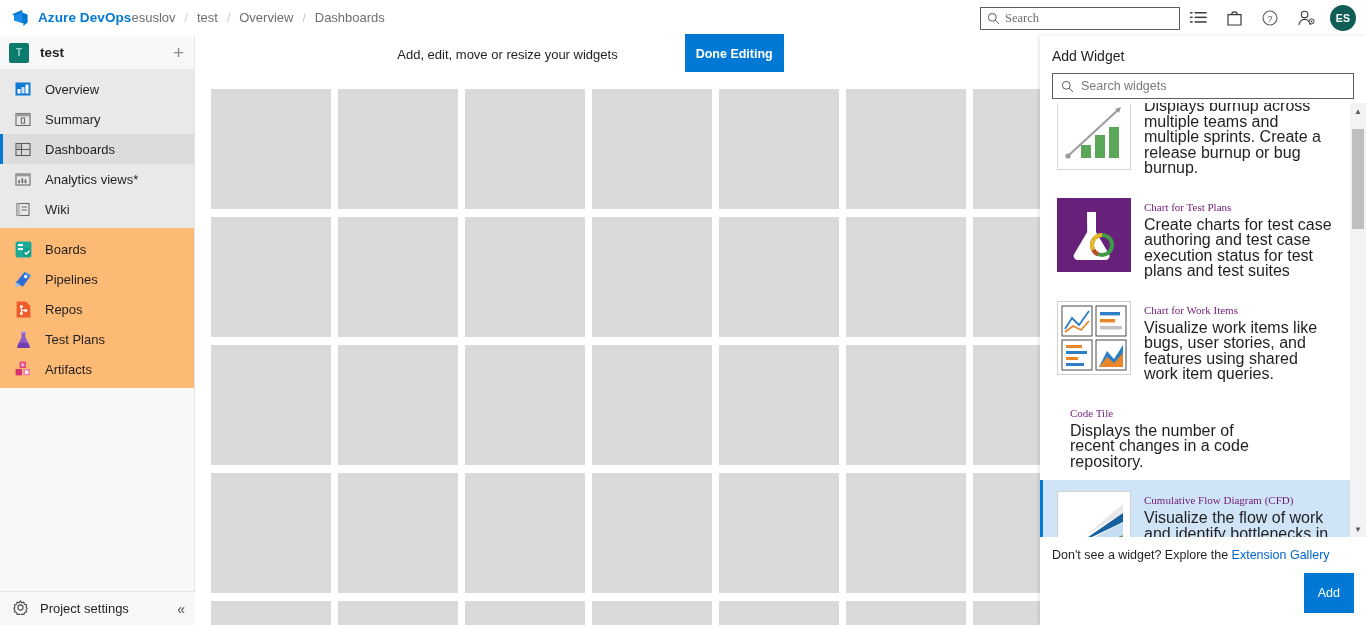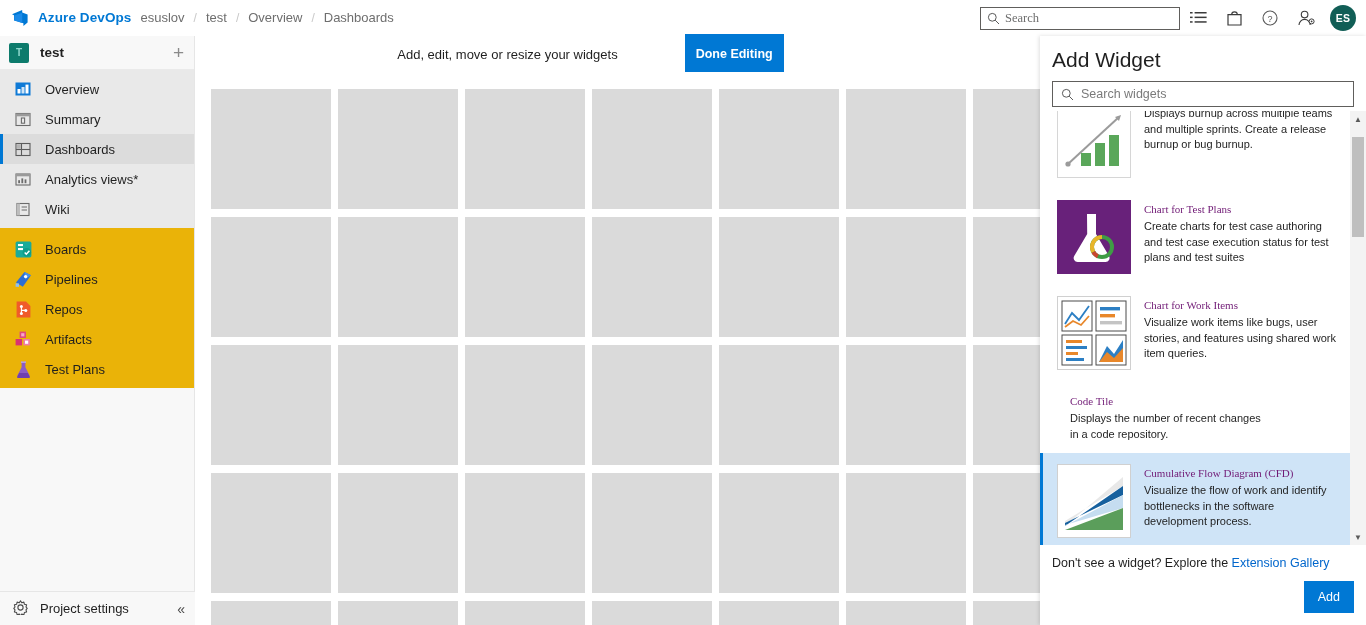--- a/index.html
+++ b/index.html
@@ -15,21 +15,21 @@
   .topbar {
     position: absolute; left: 0; top: 0; width: 1366px; height: 36px;
     background: #ffffff; display: flex; align-items: center;
     border-bottom: 1px solid #ffffff;
   }
   .ado-logo { margin-left: 11px; width: 18px; height: 18px; display: block; }
   .brand {
     margin-left: 9px; font-size: 13.5px; font-weight: bold; color: #0078d4;
     letter-spacing: .1px;
   }
-  .crumbs { display: flex; align-items: flex-end; margin-left: 9px; }
+  .crumbs { display: flex; align-items: flex-end; }
   .crumb { font-size: 13px; color: #6e6e6e; }
   .crumb.org { color: #6e6e6e; }
   .crumb-sep { color: #c8c8c8; margin: 0 9px; font-size: 12px; }
 
   .topbar-right {
     position: absolute; right: 0; top: 0; height: 36px;
     display: flex; align-items: center;
   }
   .global-search {
     position: relative; width: 200px; height: 23px;
@@ -69,21 +69,21 @@
     font-size: 10px; display: flex; align-items: center;
     justify-content: center; border-radius: 2px; font-weight: bold;
   }
   .proj-name { margin-left: 11px; font-size: 13.5px; font-weight: bold; color: #1f1f1f; }
   .proj-plus {
     margin-left: auto; font-size: 19px; color: #8a8a8a; line-height: 1;
     font-weight: 300; cursor: pointer;
   }
 
   .nav-group { background: #e9e9e9; padding: 4px 0; }
-  .nav-group.hubs { background: #eab308; padding-top: 6px; }
+  .nav-group.hubs { background: #fdba74; padding-top: 6px; }
   .nav-item {
     height: 30px; display: flex; align-items: center; padding-left: 13px;
     cursor: pointer; position: relative; font-size: 13px; color: #1f1f1f;
   }
   .nav-item .ico {
     width: 20px; height: 16px; display: flex; align-items: center;
     justify-content: center; flex: 0 0 20px;
   }
   .nav-item .lbl { margin-left: 12px; }
   .nav-item.active { background: #dcdcdc; }
@@ -125,21 +125,21 @@
   .grid-row { display: flex; margin-bottom: 8px; }
   .cell { width: 120px; height: 120px; background: #dadada; margin-right: 7px; }
 
   
   .panel {
     position: absolute; right: 0; top: 36px; width: 326px; height: 589px;
     background: #fff; box-shadow: -1px 0 4px rgba(0,0,0,.13);
     display: flex; flex-direction: column;
   }
   .panel-title {
-    font-size: 21px; color: #1f1f1f; padding: 12px 0 9px 12px; font-weight: normal;
+    font-size: 14px; color: #1f1f1f; padding: 12px 0 9px 12px; font-weight: normal;
   }
   .panel-search {
     margin: 0 12px 0 12px; height: 26px; border: 1px solid #605e5c;
     display: flex; align-items: center; background: #fff; flex: 0 0 auto;
   }
   .panel-search .mag { margin-left: 8px; }
   .ps-input {
     border: 0; outline: none; font-family: "Liberation Sans", sans-serif;
     font-size: 12.5px; color: #323130; margin-left: 7px; width: 250px;
   }
@@ -148,21 +148,21 @@
   .wlist-wrap { position: relative; flex: 1 1 auto; overflow: hidden; margin-top: 4px; }
   .wlist { position: absolute; left: 0; top: 0; width: 310px; }
   .witem {
     display: flex; padding: 11px 10px 11px 14px; cursor: pointer;
     position: relative; border-left: 3px solid transparent;
   }
   .witem.selected { background: #cfe4f7; border-left-color: #0078d4; }
   .wthumb { width: 74px; height: 74px; flex: 0 0 74px; }
   .wbody { margin-left: 13px; padding-top: 1px; }
   .wtitle { font-size: 11px; color: #701a75; line-height: 17px; font-family: Liberation Serif, serif; }
-  .wdesc { font-size: 11px; color: #1f1f1f; line-height: 15.5px; margin-top: 1px; width: 192px; }
+  .wdesc { font-size: 16px; color: #1f1f1f; line-height: 15.5px; margin-top: 1px; width: 192px; }
 
   .panel-scroll {
     position: absolute; right: 0; top: 0; width: 16px; height: 100%;
     background: #f3f3f3;
   }
   .ps-arrow {
     position: absolute; left: 0; width: 16px; height: 16px;
     display: flex; align-items: center; justify-content: center;
     color: #5a5a5a; font-size: 8px; cursor: pointer;
   }
@@ -171,21 +171,21 @@
   .ps-thumb {
     position: absolute; left: 2px; top: 26px; width: 12px; height: 100px;
     background: #bfbfbf; cursor: pointer;
   }
 
   .panel-foot { flex: 0 0 auto; padding: 11px 12px 12px 12px; background: #fff; }
   .foot-text { font-size: 12.5px; color: #1f1f1f; }
   .foot-link { color: #0066cc; cursor: pointer; }
   .foot-actions { display: flex; justify-content: flex-end; margin-top: 11px; }
   .add-btn {
-    background: #0078d4; color: #fff; border: 0; height: 32px; padding: 0 14px;
+    background: #0078d4; color: #fff; border: 0; height: 40px; padding: 0 14px;
     font-size: 12.5px; font-family: "Liberation Sans", sans-serif; cursor: pointer;
   }
 </style>
 </head>
 <body>
 
 <div id="app">
 
   <div class="topbar">
     <svg class="ado-logo" viewBox="0 0 18 18">
@@ -344,39 +344,39 @@
             <circle cx="5.4" cy="5.6" r="1.5" fill="#fff"></circle>
             <circle cx="9.8" cy="9.4" r="1.5" fill="#fff"></circle>
             <circle cx="5.4" cy="12.6" r="1.5" fill="#fff"></circle>
             <path d="M5.4 7.1 v5.5 M5.4 9.4 h4.4" stroke="#fff" stroke-width="1.1" fill="none"></path>
           </svg>
         </span>
         <span class="lbl">Repos</span>
       </div>
       <div class="nav-item">
         <span class="ico">
+          <svg width="15" height="17" viewBox="0 0 15 17">
+            <path d="M5.6 1 h3.8 v5.2 l4.2 8.4 a1.4 1.4 0 0 1 -1.3 2 h-9.6 a1.4 1.4 0 0 1 -1.3 -2 l4.2 -8.4 z" fill="#8b5cc7"></path>
+            <path d="M3.2 12 h8.6 l1.8 3.6 a1.4 1.4 0 0 1 -1.3 2 h-9.6 a1.4 1.4 0 0 1 -1.3 -2 z" fill="#6f3fb0"></path>
+            <rect x="5" y="0.4" width="5" height="1.6" fill="#b79de0"></rect>
+          </svg>
+        </span>
+        <span class="lbl">Test Plans</span>
+      </div>
+      <div class="nav-item">
+        <span class="ico">
           <svg width="17" height="16" viewBox="0 0 17 16">
             <rect x="4.6" y="0.6" width="6.4" height="6.4" fill="#e0477f"></rect>
             <rect x="0.6" y="8" width="6.4" height="6.4" fill="#d93273"></rect>
             <rect x="8.4" y="8" width="6.4" height="6.4" fill="#f07bab"></rect>
             <rect x="6.2" y="2.2" width="3.2" height="3.2" fill="#f6a9c9"></rect>
             <rect x="10" y="9.6" width="3.2" height="3.2" fill="#fff"></rect>
           </svg>
         </span>
         <span class="lbl">Artifacts</span>
-      </div>
-      <div class="nav-item">
-        <span class="ico">
-          <svg width="15" height="17" viewBox="0 0 15 17">
-            <path d="M5.6 1 h3.8 v5.2 l4.2 8.4 a1.4 1.4 0 0 1 -1.3 2 h-9.6 a1.4 1.4 0 0 1 -1.3 -2 l4.2 -8.4 z" fill="#8b5cc7"></path>
-            <path d="M3.2 12 h8.6 l1.8 3.6 a1.4 1.4 0 0 1 -1.3 2 h-9.6 a1.4 1.4 0 0 1 -1.3 -2 z" fill="#6f3fb0"></path>
-            <rect x="5" y="0.4" width="5" height="1.6" fill="#b79de0"></rect>
-          </svg>
-        </span>
-        <span class="lbl">Test Plans</span>
       </div>
     </div>
 
     <div class="settings-row">
       <span class="ico">
         <svg width="15" height="15" viewBox="0 0 15 15">
           <circle cx="7.5" cy="7.5" r="2.6" fill="none" stroke="#4a4a4a" stroke-width="1.1"></circle>
           <path d="M7.5 0.8 l1.2 1.9 2.2-.6.5 2.2 2.2.5-.6 2.2 1.2 1.4-1.2 1.4.6 2.2-2.2.5-.5 2.2-2.2-.6-1.2 1.9-1.2-1.9-2.2.6-.5-2.2-2.2-.5.6-2.2-1.2-1.4 1.2-1.4-.6-2.2 2.2-.5.5-2.2 2.2.6z" fill="none" stroke="#4a4a4a" stroke-width="1.1" stroke-linejoin="round"></path>
         </svg>
       </span>

